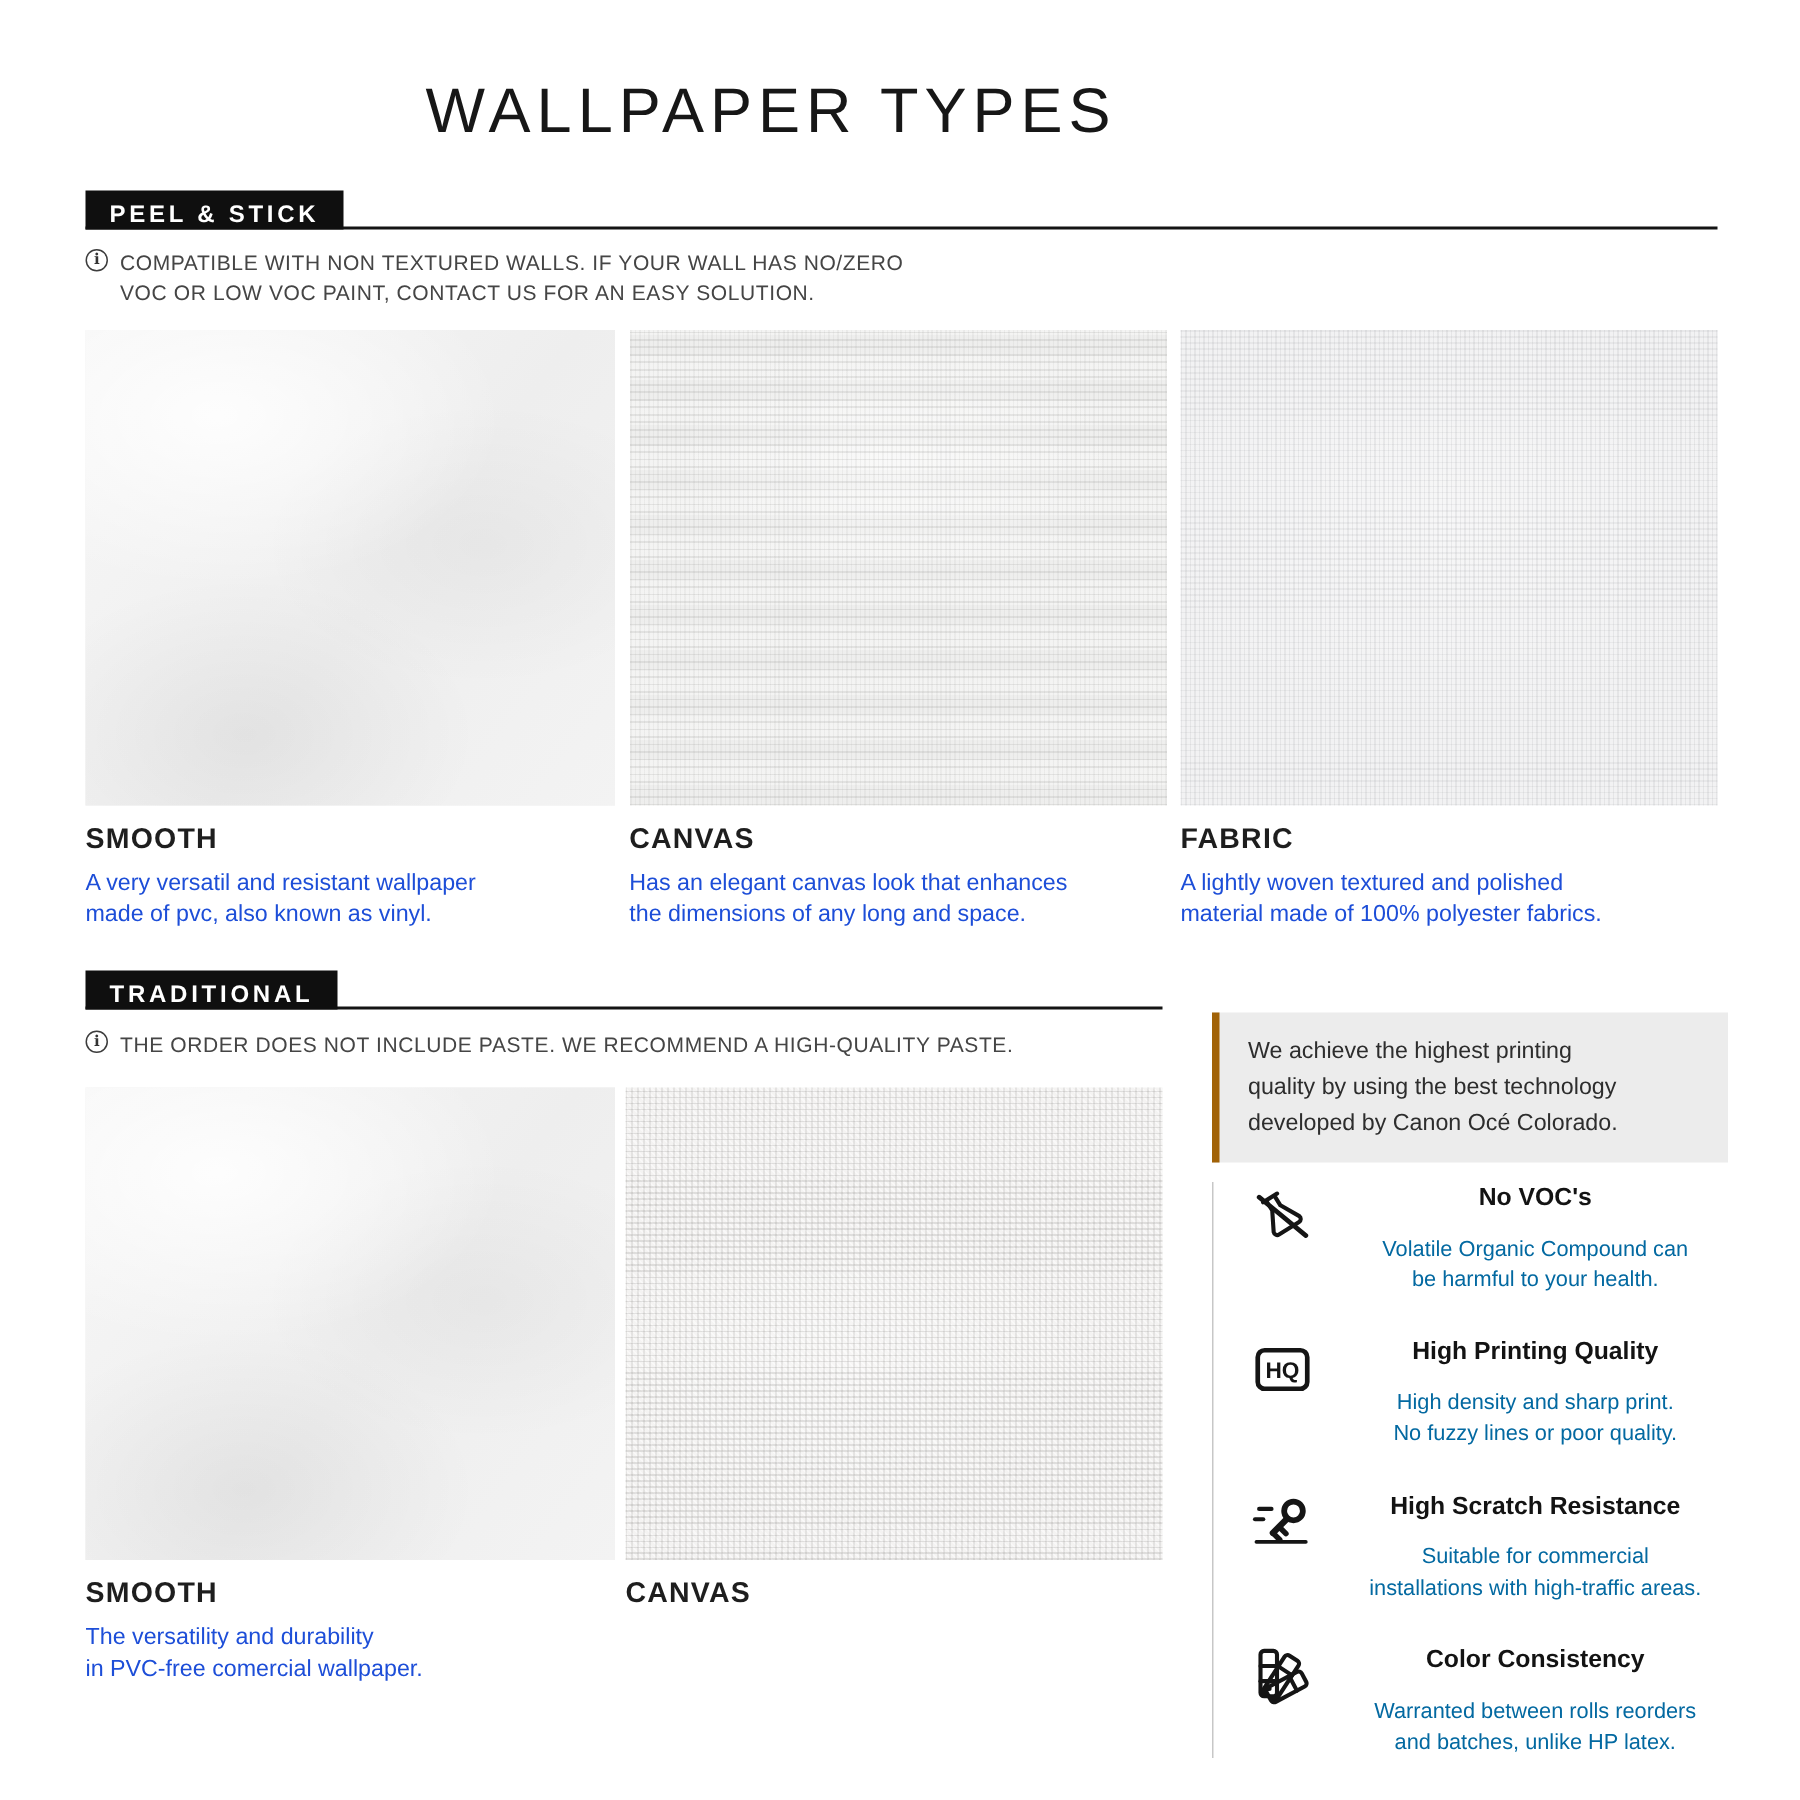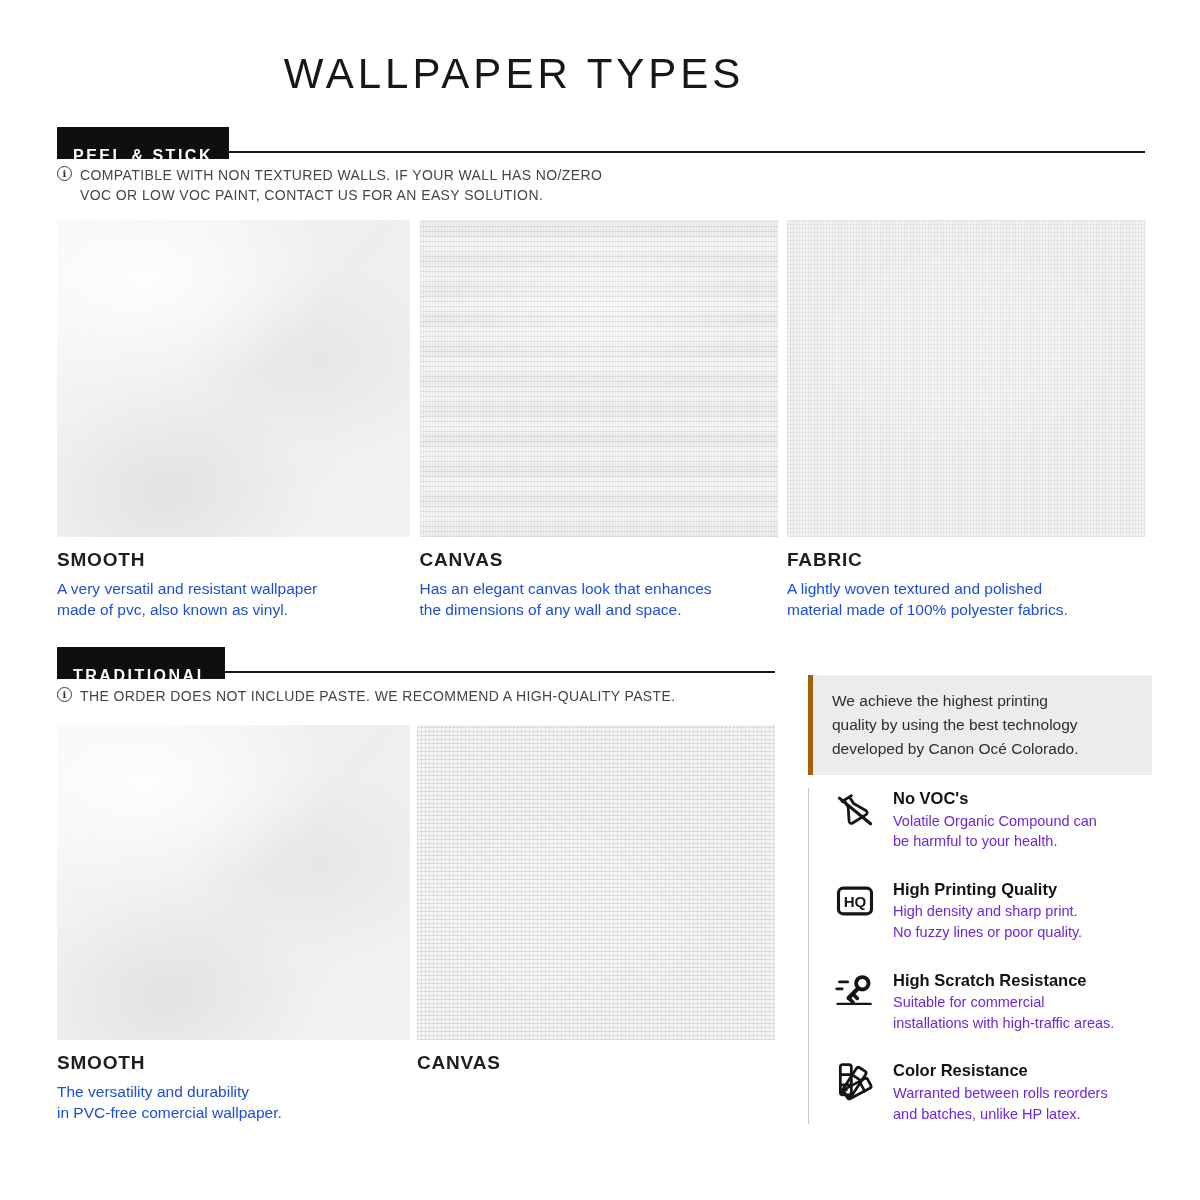--- a/index.html
+++ b/index.html
@@ -21,21 +21,21 @@
     padding-left:28px;
   }
 
   
   .section-header { position:absolute; height:26px; border-bottom:2px solid #141414; }
   .section-header.sec1 { top:127px; left:57px; width:1088px; }
   .section-header.sec2 { top:647px; left:57px; width:718px; }
   .badge {
     display:inline-block; background:#0f0f0f; color:#ffffff;
     font-size:16px; font-weight:600; letter-spacing:2.5px;
-    line-height:26px; padding:16px 16px; height:26px;
+    line-height:26px; padding:4px 16px; height:26px;
   }
 
   
   .note { position:absolute; left:57px; display:flex; gap:8px; }
   .note.sec1 { top:165px; }
   .note.sec2 { top:686px; }
   .info-i {
     display:inline-flex; align-items:center; justify-content:center;
     width:15px; height:15px; margin-top:1px; flex:0 0 auto;
     border:1.5px solid #3c3c3c; border-radius:50%;
@@ -104,27 +104,27 @@
     background:#ececec; border-left:5px solid #a16207;
     padding:14px 14px 14px 19px;
     font-size:15.5px; line-height:1.55; color:#2d2d2d;
     white-space:pre-line;
   }
   .features {
     position:absolute; top:788px; left:808px; width:346px;
     border-left:1px solid #c7c7c7; padding-left:24px;
     display:flex; flex-direction:column; gap:27px;
   }
-  .feature { display:flex; gap:16px; }
+  .feature { display:flex; gap:16px;text-align:center; }
   .f-icon { flex:0 0 auto; width:44px; height:44px; }
   .f-icon svg { display:block; width:44px; height:44px; }
   .f-body { flex:1 1 auto; }
   .f-title { font-size:16.5px; font-weight:700; color:#131313; line-height:1.25; }
   .f-desc {
-    margin-top:2px; font-size:14.5px; color:#6d28d9;
+    margin-top:14px; font-size:14.5px; color:#0369a1;
     line-height:1.42; white-space:pre-line;
   }
 
   .stroke { stroke:#151515; fill:none; stroke-width:3; stroke-linecap:round; stroke-linejoin:round; }
 </style>
 </head>
 <body>
 
 <h1 class="page-title">WALLPAPER TYPES</h1>
 
@@ -142,21 +142,21 @@
   <div class="sw-col w1">
     <div class="swatch h1" data-texture="smooth"></div>
     <div class="sw-name">SMOOTH</div>
     <div class="sw-desc">A very versatil and resistant wallpaper
 made of pvc, also known as vinyl.</div>
   </div>
   <div class="sw-col w2">
     <div class="swatch h1" data-texture="canvas-fine"></div>
     <div class="sw-name">CANVAS</div>
     <div class="sw-desc">Has an elegant canvas look that enhances
-the dimensions of any wall and space.</div>
+the dimensions of any long and space.</div>
   </div>
   <div class="sw-col w2">
     <div class="swatch h1" data-texture="fabric"></div>
     <div class="sw-name">FABRIC</div>
     <div class="sw-desc">A lightly woven textured and polished
 material made of 100% polyester fabrics.</div>
   </div>
 </div>
 
 <div class="section-header sec2">
@@ -248,19 +248,19 @@
           <rect x="8" y="5" width="12" height="33" rx="2.6"></rect>
           <line x1="8" y1="16" x2="20" y2="16"></line>
         </g>
         <g class="stroke" transform="rotate(62 14 38)">
           <rect x="8" y="9" width="12" height="29" rx="2.6"></rect>
           <line x1="8" y1="18" x2="20" y2="18"></line>
         </g>
       </svg>
     </span>
     <div class="f-body">
-      <div class="f-title">Color Resistance</div>
+      <div class="f-title">Color Consistency</div>
       <div class="f-desc">Warranted between rolls reorders
 and batches, unlike HP latex.</div>
     </div>
   </div>
 
 </div>
 
 </body></html>

